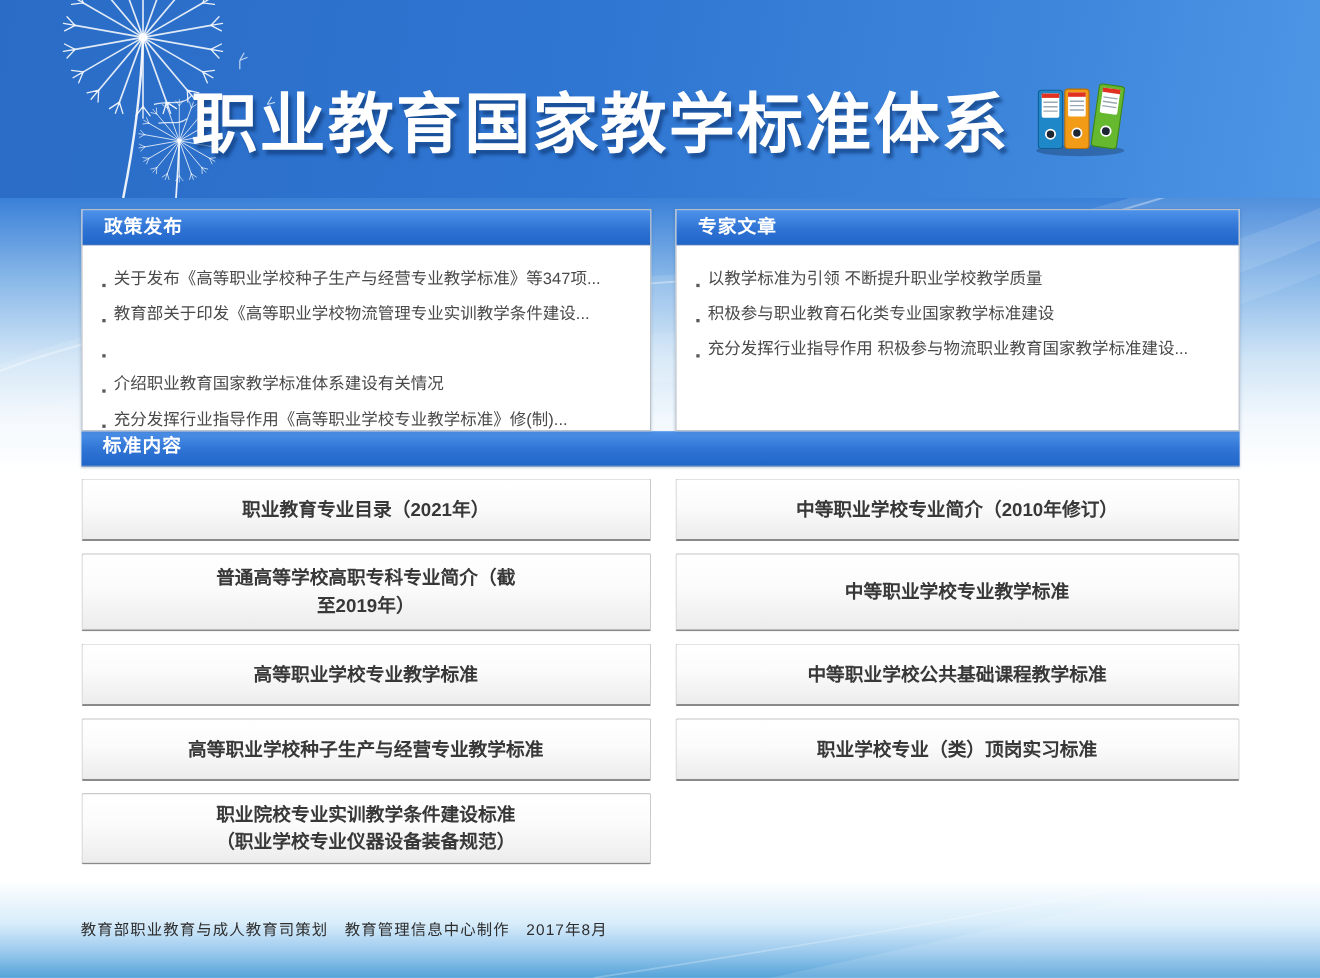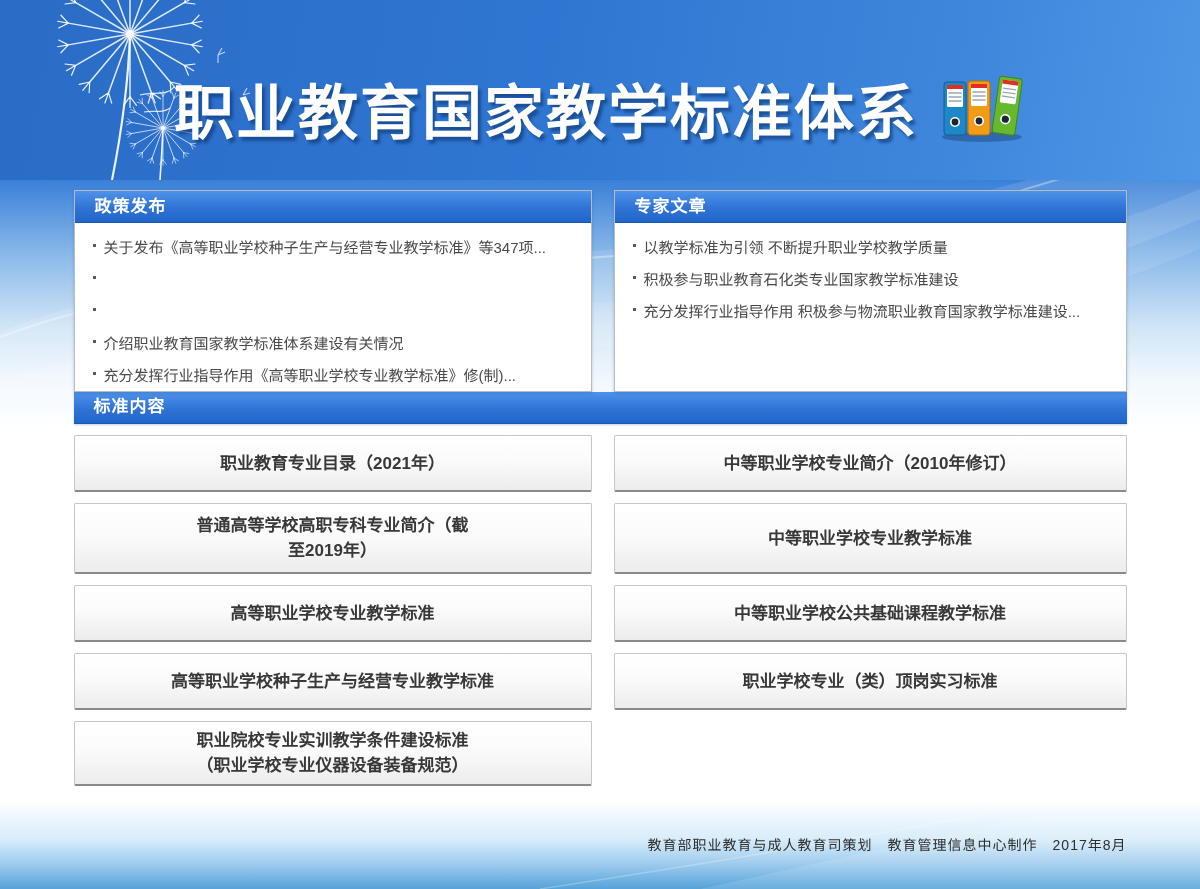--- a/index.html
+++ b/index.html
@@ -52,21 +52,21 @@
   }
   .panel-header, .section-bar {
     height:32px; line-height:31px;
     background:linear-gradient(180deg,#4e92ea 0%, #2f74d4 55%, #2065c9 100%);
     border-bottom:1px solid #1b57b0;
     color:#ffffff; font-size:17px; font-weight:bold;
     padding-left:20px; letter-spacing:1px;
   }
   .panel-list { list-style:none; padding:7px 12px 0 16px; }
   .panel-list li {
-    display:flex; align-items:center; height:32px;
+    display:flex; align-items:flex-end; height:32px;
     font-size:15px; color:#4a4a4a; cursor:pointer;
     white-space:nowrap; overflow:hidden;
   }
   .bullet {
     display:inline-block; width:3px; height:3px; background:#5a5a5a;
     margin:0 8px 1px 2px; flex:0 0 auto;
   }
 
   .section-bar { box-shadow:0 1px 2px rgba(40,70,110,.25);font-family:Liberation Mono, monospace; }
 
@@ -76,21 +76,21 @@
     column-gap:22px; row-gap:11px; margin-top:11px;
   }
   .std-button {
     display:flex; align-items:center; justify-content:center; text-align:center;
     background:linear-gradient(180deg,#ffffff 0%, #fbfbfb 45%, #ececec 100%);
     border:1px solid #c6c6c6; border-bottom:2px solid #8a8a8a; border-radius:2px;
     font-size:17px; font-weight:bold; color:#383838;
     line-height:25px; white-space:pre-line; cursor:pointer;
   }
 
-  .footer { position:relative; z-index:2; margin-top:48px; text-align:right; }
+  .footer { position:relative; z-index:2; margin-top:48px; text-align:left; }
   .footer-text { font-size:14px; color:#2e2e2e; letter-spacing:1px; }
 </style>
 </head>
 <body>
 
 <svg class="decor-svg" viewBox="0 0 1200 340" preserveAspectRatio="none">
   <path d="M-20,250 C300,110 720,240 1220,20 L1220,120 C760,330 320,210 -20,340 Z" fill="rgba(255,255,255,0.12)"></path>
   <path d="M-20,300 C350,160 800,280 1220,90 L1220,150 C820,330 380,240 -20,360 Z" fill="rgba(255,255,255,0.10)"></path>
   <path d="M230,28 C560,10 900,30 1210,6" stroke="rgba(255,255,255,0.45)" stroke-width="1.5" fill="none"></path>
   <path d="M-20,255 C320,115 740,245 1220,28" stroke="rgba(255,255,255,0.35)" stroke-width="2" fill="none"></path>
@@ -175,20 +175,21 @@
       <div class="panel-header">
         <span>政策发布</span>
       </div>
       <ul class="panel-list">
         <li>
           <span class="bullet"></span>
           <span>关于发布《高等职业学校种子生产与经营专业教学标准》等347项...</span>
         </li>
         <li>
           <span class="bullet"></span>
+          <span>教育部关于印发《高等职业学校物流管理专业实训教学条件建设...</span>
         </li>
         <li>
           <span class="bullet"></span>
         </li>
         <li>
           <span class="bullet"></span>
           <span>介绍职业教育国家教学标准体系建设有关情况</span>
         </li>
         <li>
           <span class="bullet"></span>

